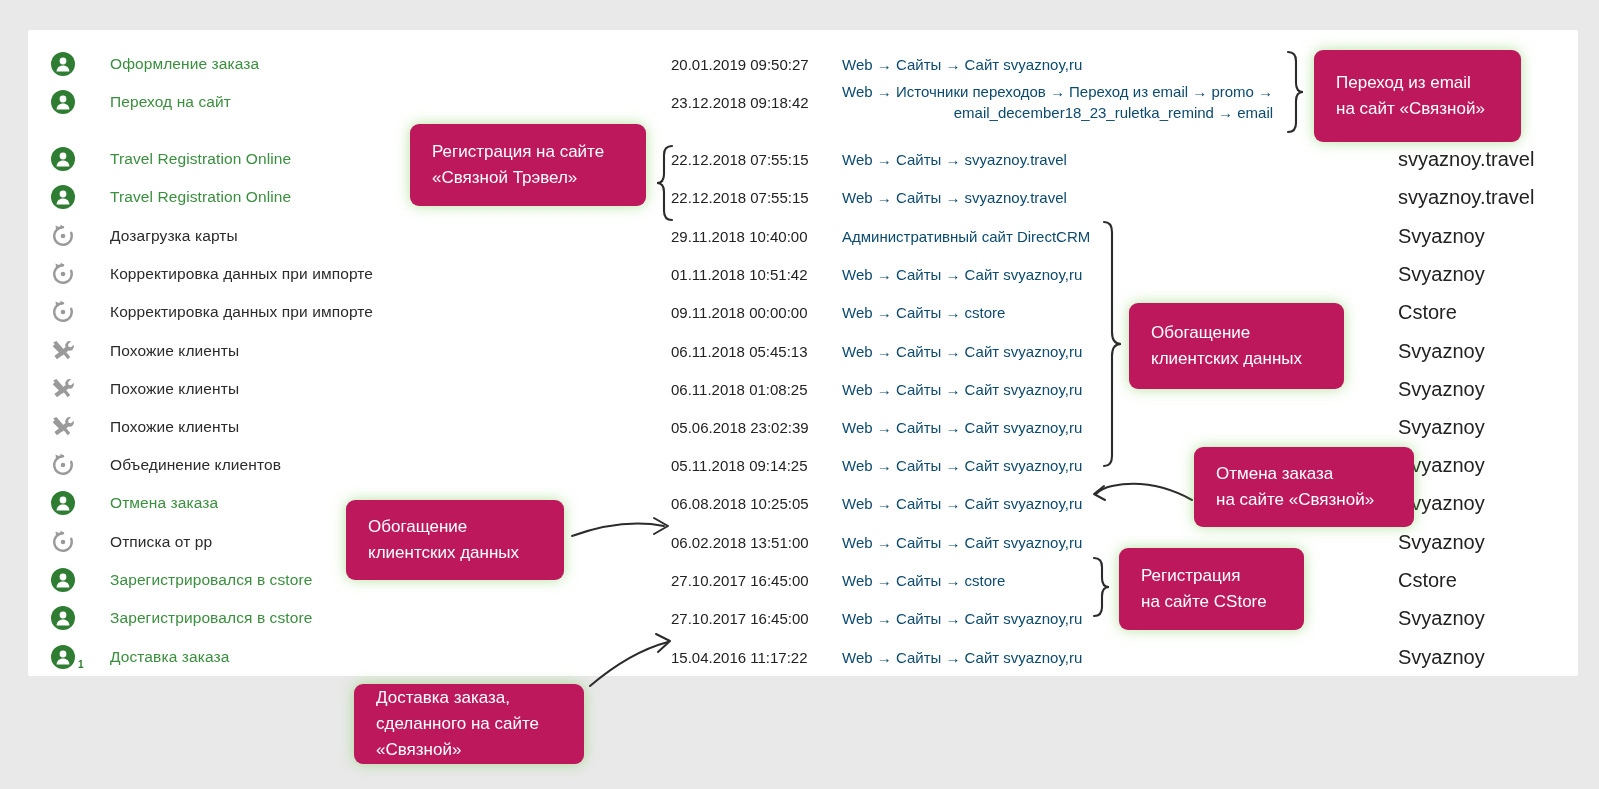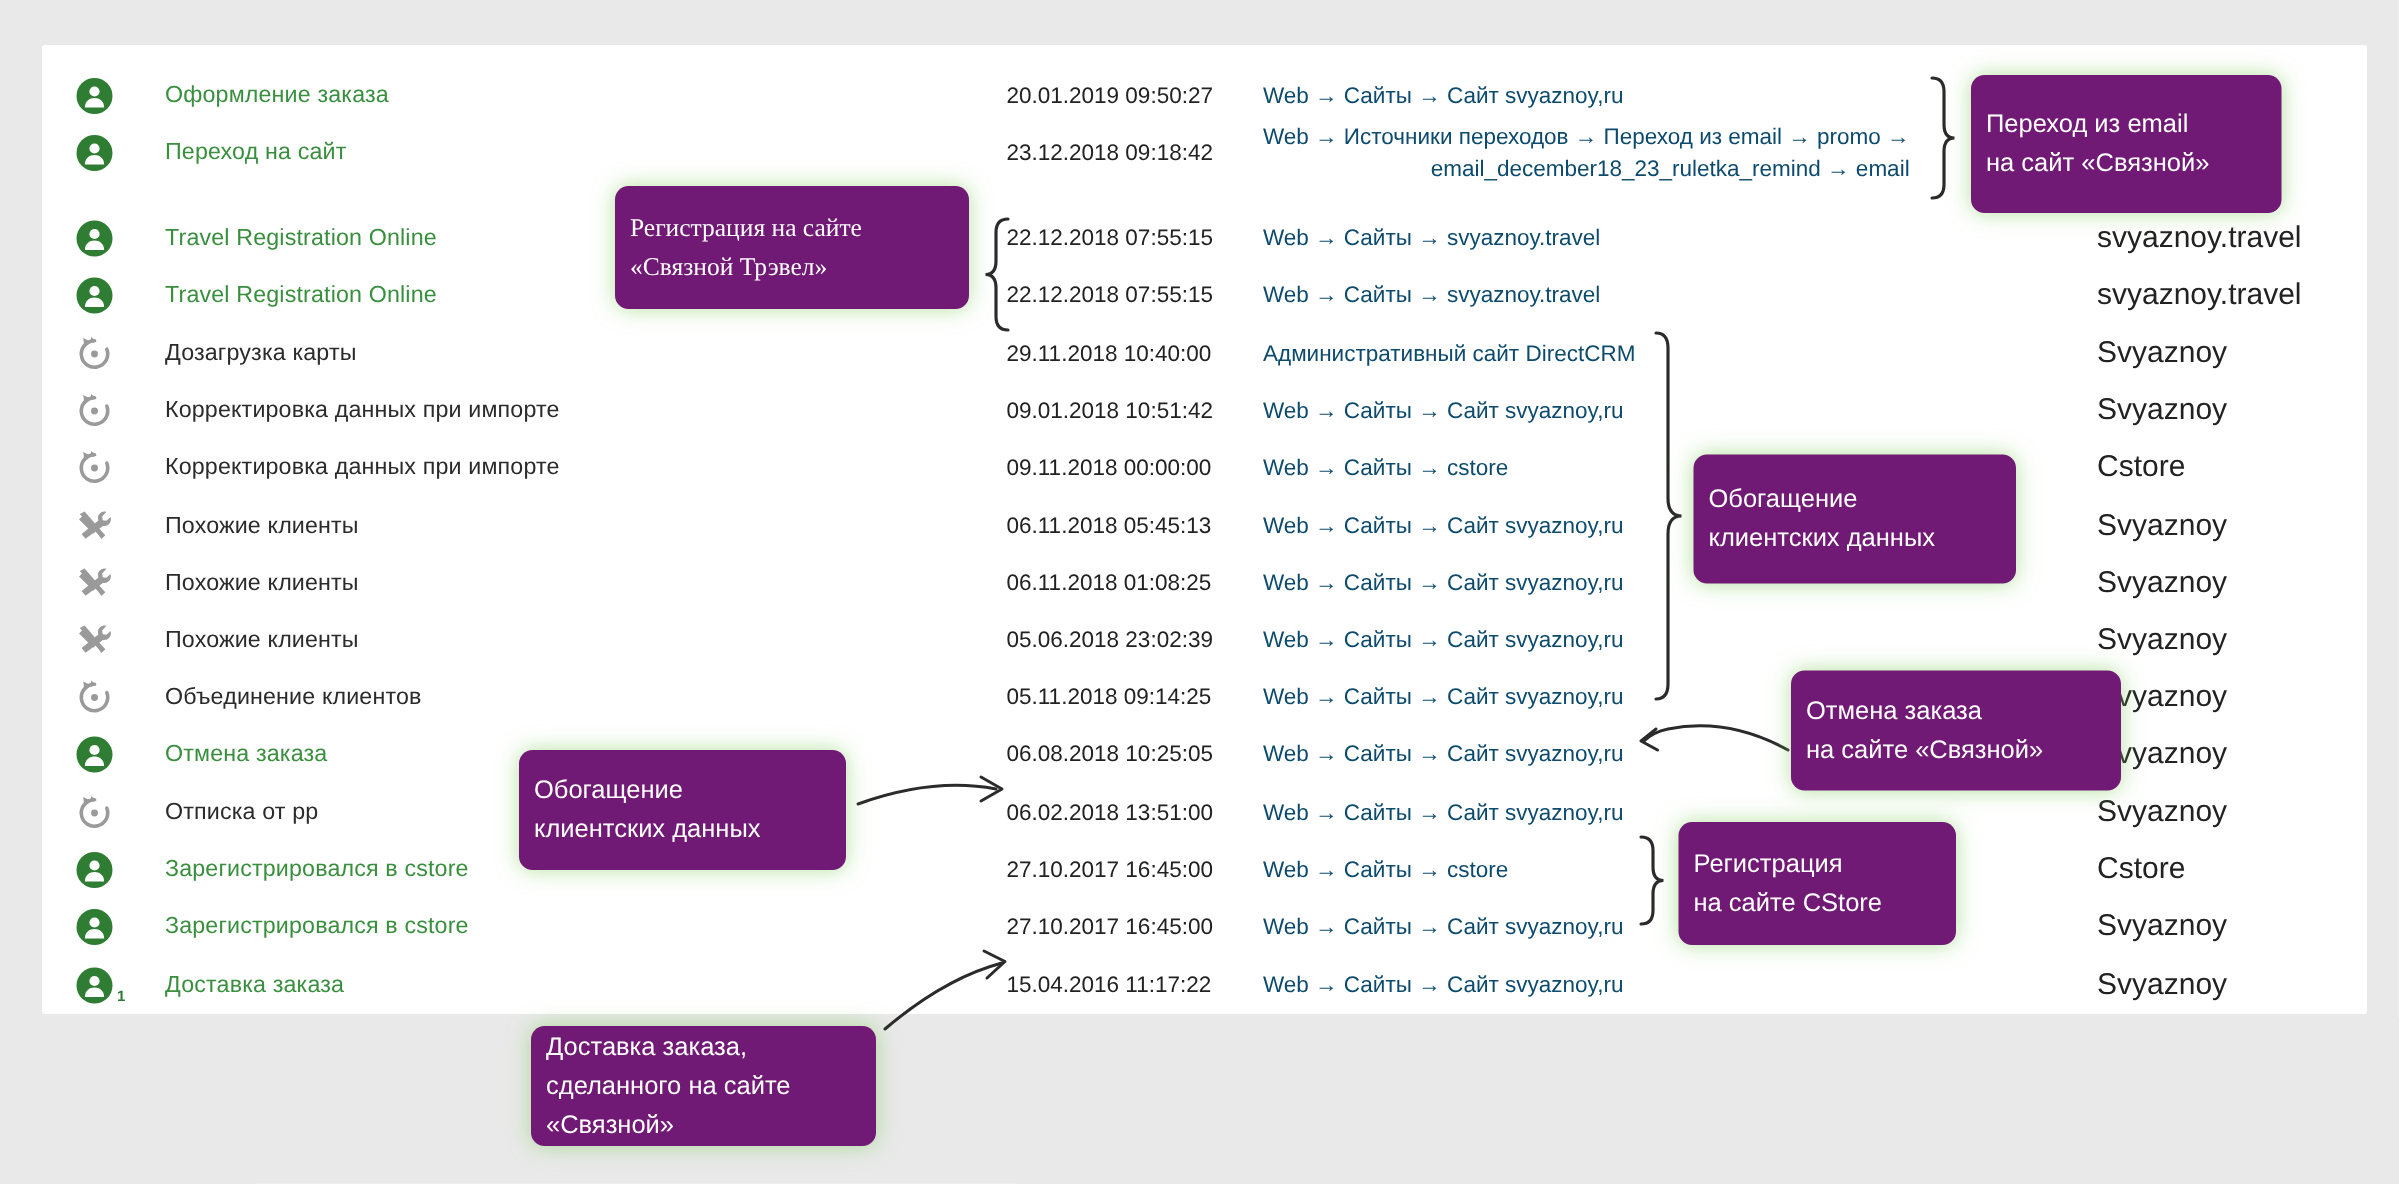--- a/index.html
+++ b/index.html
@@ -89,26 +89,26 @@
     top: 50%;
     transform: translateY(-50%);
     font-size: 20px;
     color: #222222;
     white-space: nowrap;
   }
 
   
   .callout {
     position: absolute;
-    background: #701a75;
+    background: #be185d;
     border-radius: 9px;
     color: #ffffff;
     font-size: 17px;
     line-height: 26px;
-    padding: 14px 10px;
+    padding: 14px 22px;
     box-sizing: border-box;
     box-shadow: 0 0 14px rgba(120, 200, 80, .55);
     white-space: pre-line;
     display: flex;
     align-items: center;
   }
 
   
   #overlay {
     position: absolute;
@@ -194,21 +194,21 @@
         <div class="row" style="top: 225px;">
           <span class="ico">
             <svg viewBox="0 0 26 26">
               <path d="M13 4.2 a8.8 8.8 0 1 0 8.2 5.6" fill="none" stroke="#9a9a9a" stroke-width="2.4" stroke-linecap="round"></path>
               <path d="M5.5 2.4 l5.4 2.6 -4.6 3.6 z" fill="#9a9a9a"></path>
               <path d="M10.8 1.6 l3.6 3.0 -4.2 1.2 z" fill="#9a9a9a"></path>
               <circle cx="13" cy="13" r="2.3" fill="#9a9a9a"></circle>
             </svg>
           </span>
           <span class="label dark">Корректировка данных при импорте</span>
-          <span class="date">09.01.2018 10:51:42</span>
+          <span class="date">01.11.2018 10:51:42</span>
           <span class="path">Web → Сайты → Сайт svyaznoy,ru</span>
           <span class="site">Svyaznoy</span>
         </div>
         <div class="row" style="top: 263px;">
           <span class="ico">
             <svg viewBox="0 0 26 26">
               <path d="M13 4.2 a8.8 8.8 0 1 0 8.2 5.6" fill="none" stroke="#9a9a9a" stroke-width="2.4" stroke-linecap="round"></path>
               <path d="M5.5 2.4 l5.4 2.6 -4.6 3.6 z" fill="#9a9a9a"></path>
               <path d="M10.8 1.6 l3.6 3.0 -4.2 1.2 z" fill="#9a9a9a"></path>
               <circle cx="13" cy="13" r="2.3" fill="#9a9a9a"></circle>
@@ -365,21 +365,21 @@
     <path d="M572 536 q50 -18 92 -10" fill="none" stroke="#2b2b2b" stroke-width="2" stroke-linecap="round"></path>
     <polyline points="654,518 668,526 654,534" fill="none" stroke="#2b2b2b" stroke-width="2" stroke-linecap="round" stroke-linejoin="round"></polyline>
 
     <path d="M590 686 q40 -34 78 -44" fill="none" stroke="#2b2b2b" stroke-width="2" stroke-linecap="round"></path>
     <polyline points="656,634 670,641 658,652" fill="none" stroke="#2b2b2b" stroke-width="2" stroke-linecap="round" stroke-linejoin="round"></polyline>
   </svg>
 
   <div class="callout" style="left:1314px; top:50px;  width:207px; height:92px;">Переход из email
 на сайт «Связной»</div>
 
-  <div class="callout" style="left:410px;  top:124px; width:236px; height:82px;font-family:Liberation Serif, serif;">Регистрация на сайте
+  <div class="callout" style="left:410px;  top:124px; width:236px; height:82px;">Регистрация на сайте
 «Связной Трэвел»</div>
 
   <div class="callout" style="left:1129px; top:303px; width:215px; height:86px;">Обогащение
 клиентских данных</div>
 
   <div class="callout" style="left:1194px; top:447px; width:220px; height:80px;">Отмена заказа
 на сайте «Связной»</div>
 
   <div class="callout" style="left:346px;  top:500px; width:218px; height:80px;">Обогащение
 клиентских данных</div>

